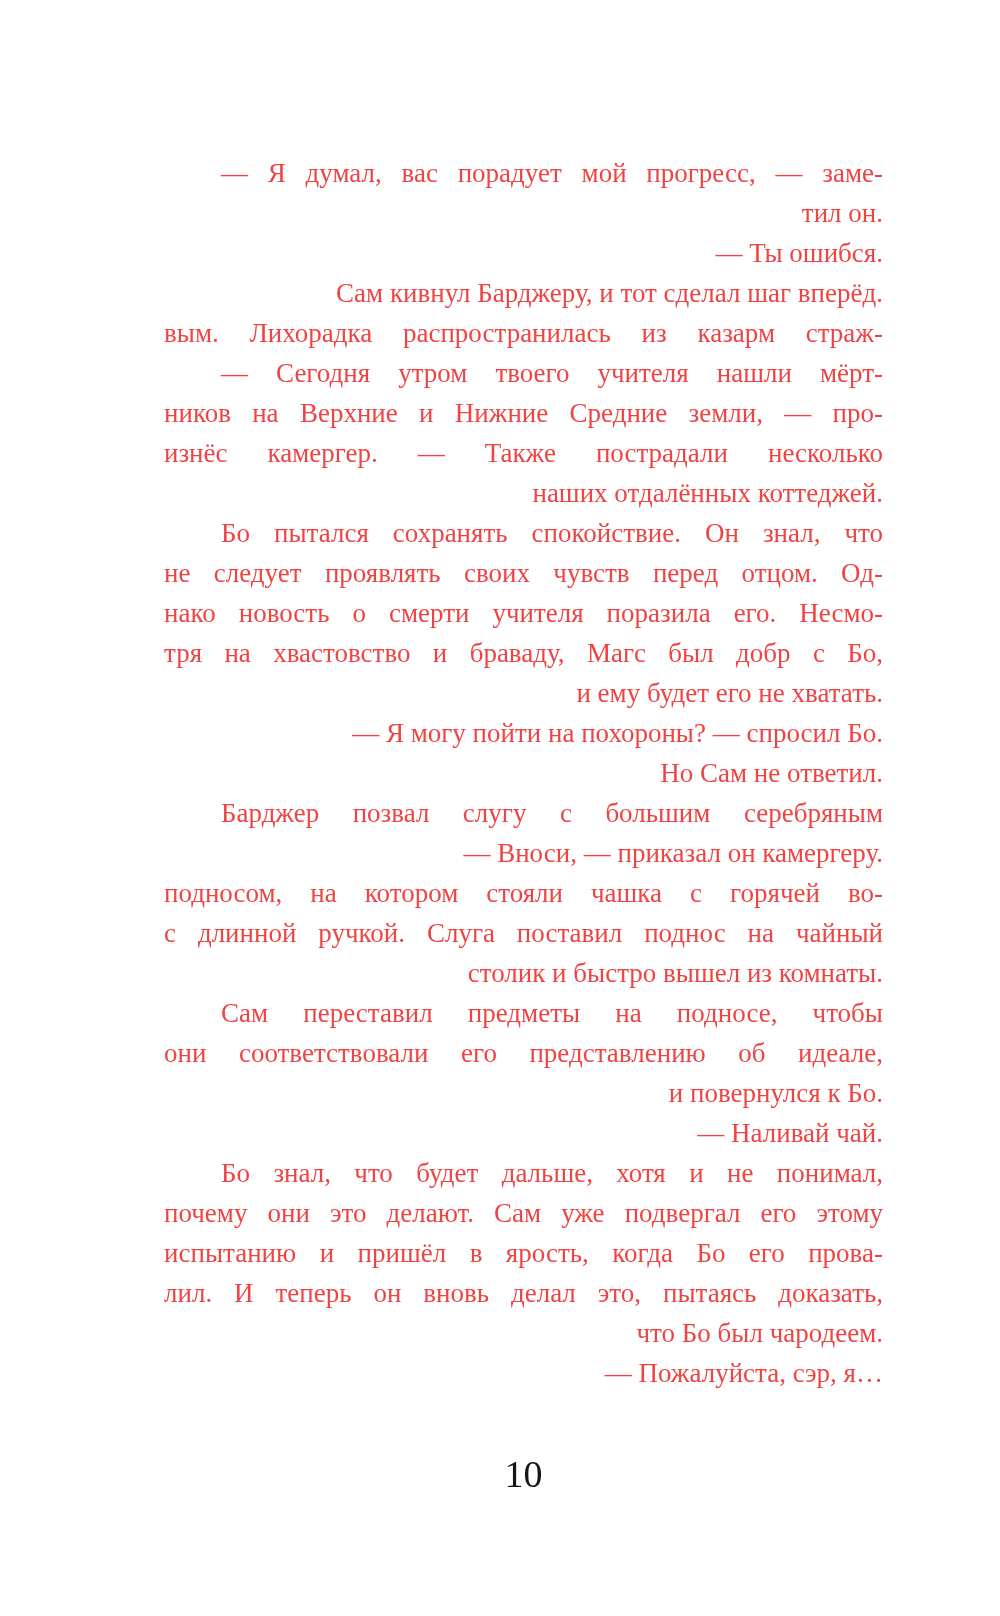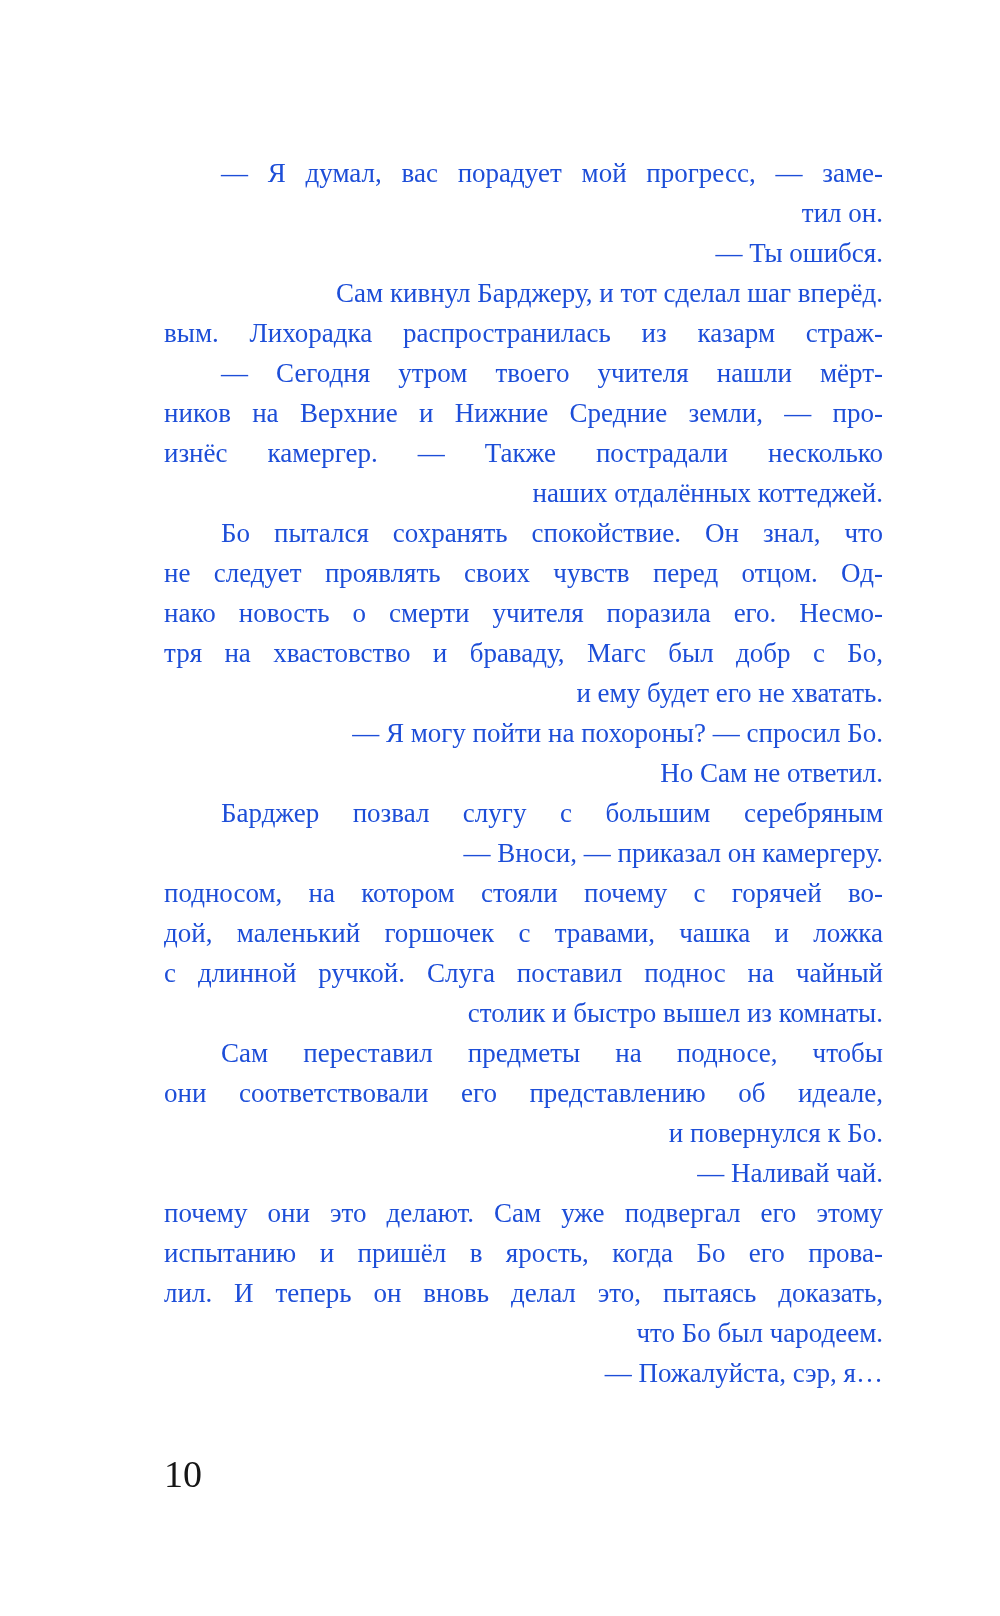--- a/index.html
+++ b/index.html
@@ -43,57 +43,57 @@
   .line.first {
     text-indent: 57px;
   }
   .page-number {
     position: absolute;
     left: 164px;
     top: 1454px;
     width: 719px;
     height: 40px;
     line-height: 40px;
-    text-align: left;
+    text-align: center;
     color: #161616;
     font-family: "Liberation Serif", "DejaVu Serif", serif;
     font-size: 38px;
   }
 </style>
 </head>
 <body style="background: rgb(255, 255, 255);">
 
 <div class="book-page">
-  <div class="text-block" style="color: #1d4ed8; font-family: Liberation Serif, serif;">
+  <div class="text-block" style="color: #ef4444; font-family: Liberation Serif, serif;">
       <div class="line first fill">— Я думал, вас порадует мой прогресс, — заме-</div>
       <div class="line">тил он.</div>
       <div class="line first">— Ты ошибся.</div>
       <div class="line first">Сам кивнул Барджеру, и тот сделал шаг вперёд.</div>
       <div class="line fill">вым. Лихорадка распространилась из казарм страж-</div>
       <div class="line first fill">— Сегодня утром твоего учителя нашли мёрт-</div>
       <div class="line fill">ников на Верхние и Нижние Средние земли, — про-</div>
       <div class="line fill">изнёс камергер. — Также пострадали несколько</div>
       <div class="line">наших отдалённых коттеджей.</div>
       <div class="line first fill">Бо пытался сохранять спокойствие. Он знал, что</div>
       <div class="line fill">не следует проявлять своих чувств перед отцом. Од-</div>
       <div class="line fill">нако новость о смерти учителя поразила его. Несмо-</div>
       <div class="line fill">тря на хвастовство и браваду, Магс был добр с Бо,</div>
       <div class="line">и ему будет его не хватать.</div>
       <div class="line first">— Я могу пойти на похороны? — спросил Бо.</div>
       <div class="line first">Но Сам не ответил.</div>
       <div class="line first fill">Барджер позвал слугу с большим серебряным</div>
       <div class="line first">— Вноси, — приказал он камергеру.</div>
-      <div class="line fill">подносом, на котором стояли почему с горячей во-</div>
-      <div class="line fill">дой, маленький горшочек с травами, чашка и ложка</div>
+      <div class="line fill">подносом, на котором стояли чашка с горячей во-</div>
       <div class="line fill">с длинной ручкой. Слуга поставил поднос на чайный</div>
       <div class="line">столик и быстро вышел из комнаты.</div>
       <div class="line first fill">Сам переставил предметы на подносе, чтобы</div>
       <div class="line fill">они соответствовали его представлению об идеале,</div>
       <div class="line">и повернулся к Бо.</div>
       <div class="line first">— Наливай чай.</div>
+      <div class="line first fill">Бо знал, что будет дальше, хотя и не понимал,</div>
       <div class="line fill">почему они это делают. Сам уже подвергал его этому</div>
       <div class="line fill">испытанию и пришёл в ярость, когда Бо его прова-</div>
       <div class="line fill">лил. И теперь он вновь делал это, пытаясь доказать,</div>
       <div class="line">что Бо был чародеем.</div>
       <div class="line first">— Пожалуйста, сэр, я…</div>
     </div>
   <div class="page-number">10</div>
 </div>
 
 </body></html>

